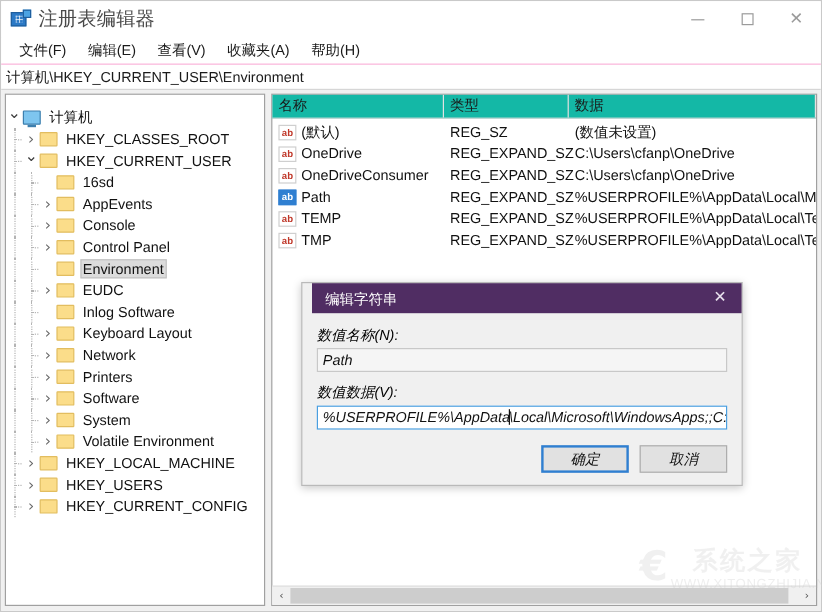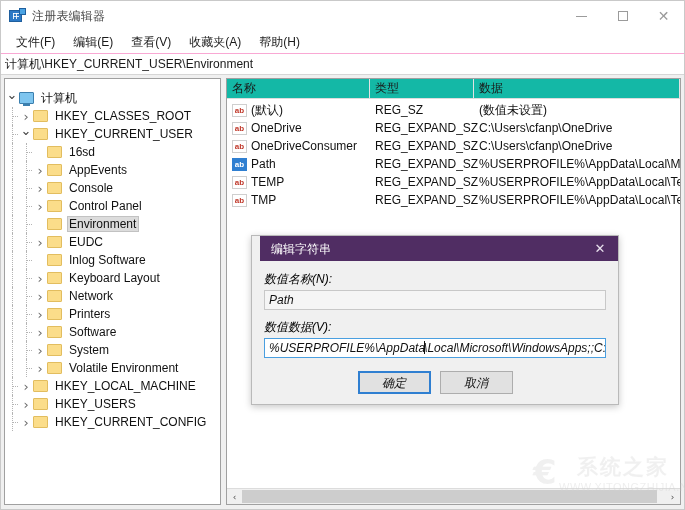--- a/index.html
+++ b/index.html
@@ -63,21 +63,21 @@
   }
   .title-icon .tag {
     position: absolute;
     right: -1px; top: 0;
     width: 7px; height: 7px;
     background: #4ba3e3;
     border: 1px solid #1f5f9e;
     box-sizing: border-box;
   }
   .titlebar-text {
-    font-size: 12px;
+    font-size: 16px;
     color: #4a4a4a;
     letter-spacing: .2px;
   }
   .winbtns {
     position: absolute;
     right: 0; top: 0;
     height: 30px;
     display: flex;
   }
   .winbtn {
@@ -441,21 +441,21 @@
   .dlg-input.focused .caret {
     display: inline-block;
     width: 1px;
     height: 13px;
     background: #111;
     vertical-align: -2px;
     margin: 0 -1px;
   }
   .dlg-actions {
     display: flex;
-    justify-content: center;
+    justify-content: flex-end;
     gap: 9px;
     padding-top: 3px;
   }
   .dlg-btn {
     width: 73px;
     height: 23px;
     background: #e1e1e1;
     border: 1px solid #adadad;
     box-sizing: border-box;
     font-size: 12px;

